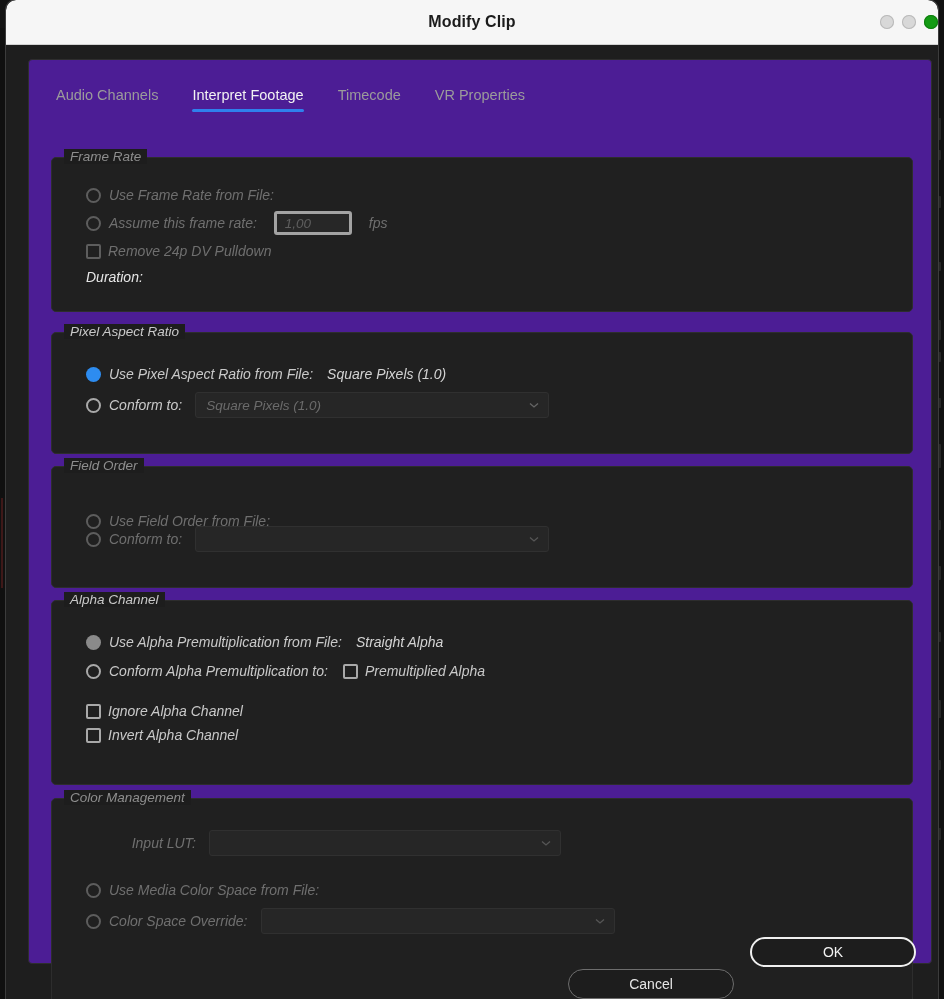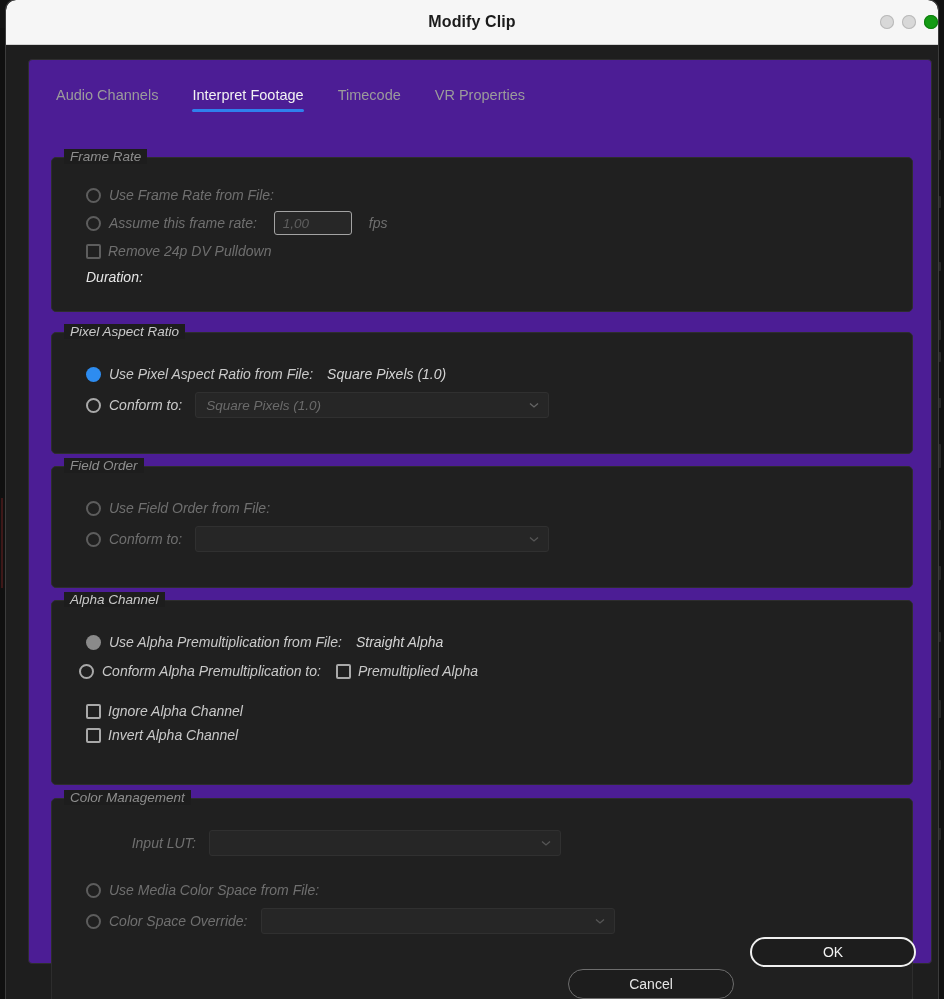--- a/index.html
+++ b/index.html
@@ -98,21 +98,21 @@
 
   
   .cbox{
     width:15px;height:15px;border-radius:2px;box-sizing:border-box;
     border:2px solid #a9a9a9;background:transparent;flex:0 0 auto;margin-right:7px;
   }
   .cbox.dim{border-color:#5d5d5d;}
 
   
   .tfield{
-    width:78px;height:24px;background:#272727;border:1px solid #a3a3a3;border-radius:3px;
+    width:78px;height:24px;background:#272727;border:3px solid #a3a3a3;border-radius:3px;
     display:flex;align-items:center;padding:0 8px;box-sizing:border-box;
     font-size:13.5px;color:#5e5e5e;
   }
   
   .sel{
     height:26px;background:#262626;border:1px solid #303030;border-radius:3px;
     display:flex;align-items:center;justify-content:space-between;
     padding:0 8px 0 10px;box-sizing:border-box;
     font-size:13.5px;color:#6b6b6b;
   }
@@ -221,21 +221,21 @@
                   <path d="M2 4.5 L6 8 L10 4.5" fill="none" stroke="#9a9a9a" stroke-width="1.3"></path>
                 </svg>
             </span>
           </span>
         </div>
       </div>
 
       <div class="group dis" style="top:406px;height:122px">
         <div class="legend">Field Order</div>
 
-        <div class="row" style="position:absolute;left:34px;top:27px">
+        <div class="row" style="position:absolute;left:34px;top:40px">
           <span class="radio dim"></span>
           <span class="lbl dim">Use Field Order from File:</span>
           <span class="lbl dim" style="margin-left:14px"></span>
         </div>
 
         <div class="row" style="position:absolute;left:34px;top:58px;width:500px">
           <span class="radio dim"></span>
           <span class="lbl dim">Conform to:</span>
           <span class="sel" style="width:354px;margin-left:13px">
             <span></span>
@@ -250,21 +250,21 @@
 
       <div class="group" style="top:540px;height:185px">
         <div class="legend">Alpha Channel</div>
 
         <div class="row" style="position:absolute;left:34px;top:27px">
           <span class="radio on-gray"></span>
           <span class="lbl">Use Alpha Premultiplication from File:</span>
           <span class="lbl val" style="margin-left:14px">Straight Alpha</span>
         </div>
 
-        <div class="row" style="position:absolute;left:27px;top:56px">
+        <div class="row" style="position:absolute;left:34px;top:56px">
           <span class="radio"></span>
           <span class="lbl">Conform Alpha Premultiplication to:</span>
           <span class="cbox" style="margin-left:15px"></span>
           <span class="lbl">Premultiplied Alpha</span>
         </div>
 
         <div class="row" style="position:absolute;left:34px;top:96px">
           <span class="cbox"></span>
           <span class="lbl">Ignore Alpha Channel</span>
         </div>

